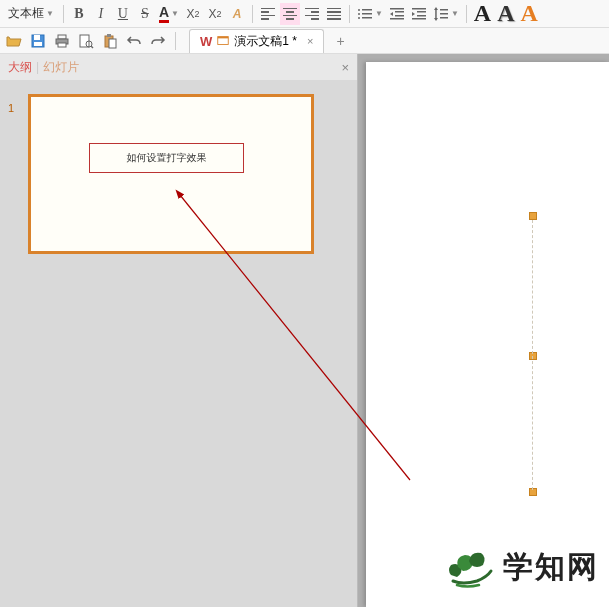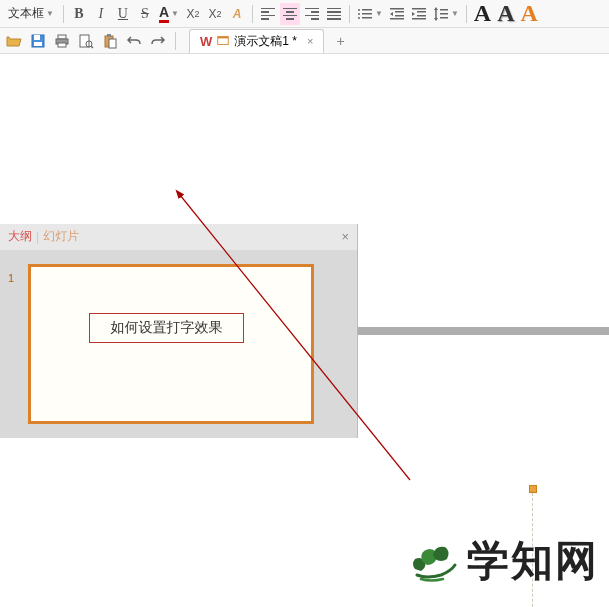--- a/index.html
+++ b/index.html
@@ -28,42 +28,42 @@
 .big-A1 { color: #222; }
 .big-A2 { color: #333; }
 .big-A3 { color: #e67e22; }
 
 .icon-svg { width: 16px; height: 16px; }
 .tab-item { display: flex; align-items: center; gap: 4px; height: 24px; padding: 0 10px; font-size: 12px; background: #fff; border: 1px solid #ccc; border-bottom: none; border-radius: 3px 3px 0 0; margin-left: 6px; }
 .tab-close { color: #888; cursor: pointer; font-size: 11px; margin-left: 6px; }
 .tab-add { color: #888; font-size: 14px; margin-left: 8px; cursor: pointer; }
 .w-logo { color: #c73e3e; font-weight: bold; font-size: 13px; }
 
-.main-area { display: flex; height: calc(607px - 54px); align-items: center; }
+.main-area { display: flex; height: calc(607px - 54px); }
 .side-panel { width: 358px; background: #d9d9d9; border-right: 1px solid #bbb; display: flex; flex-direction: column; }
 .panel-tabs { height: 26px; display: flex; align-items: center; padding: 0 8px; background: #e8e8e8; font-size: 12px; justify-content: space-between; }
 .panel-tabs-left { display: flex; gap: 4px; align-items: center; }
 .panel-tab-active { color: #d9534f; }
 .panel-tab { color: #d9a07a; }
 .panel-sep { color: #ccc; }
 .panel-close { color: #888; cursor: pointer; font-size: 13px; }
 
 .thumb-area { flex: 1; padding: 14px 18px; position: relative; }
 .slide-num { position: absolute; left: 8px; top: 22px; font-size: 11px; color: #b85c00; }
 .slide-thumb { width: 286px; height: 160px; background: #fffef8; border: 3px solid #d9822b; margin-left: 10px; position: relative; }
-.slide-textbox { position: absolute; left: 58px; top: 46px; width: 155px; height: 30px; border: 1px solid #b33; display: flex; align-items: center; justify-content: center; font-size: 14px; color: #333; }
+.slide-textbox { position: absolute; left: 58px; top: 46px; width: 155px; height: 30px; border: 1px solid #b33; display: flex; align-items: center; justify-content: center; font-size: 10px; color: #333; }
 
 .canvas-area { flex: 1; background: #aeaeae; padding: 8px 0 0 8px; position: relative; }
 .canvas-page { background: #fff; width: 100%; height: 100%; position: relative; box-shadow: -2px 0 4px rgba(0,0,0,0.2); }
 .sel-handle { width: 8px; height: 8px; background: #e8a33d; border: 1px solid #c7821f; position: absolute; }
 
 .arrow-svg { position: absolute; left: 160px; top: 180px; pointer-events: none; }
 
 .watermark { position: absolute; right: 10px; bottom: 18px; display: flex; align-items: center; gap: 8px; }
-.wm-text { font-size: 42px; font-weight: bold; color: #222; letter-spacing: 2px; font-family: "SimHei", sans-serif; }
+.wm-text { font-size: 30px; font-weight: bold; color: #222; letter-spacing: 2px; font-family: "SimHei", sans-serif; }
 .wm-logo { width: 52px; height: 44px; }
 
 .align-icon { display: flex; flex-direction: column; gap: 2px; width: 14px; }
 .align-line { height: 1.5px; background: #666; }
 .al-short { width: 60%; }
 .al-med { width: 100%; }
 </style>
 </head>
 <body>
 

